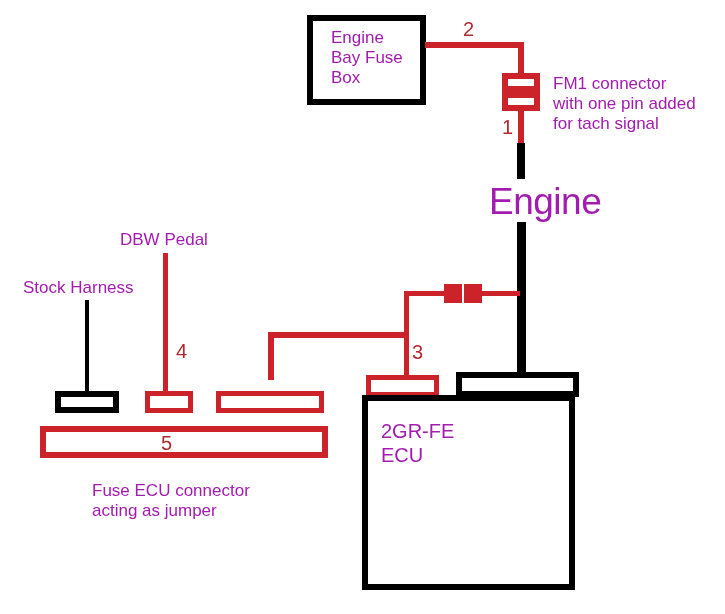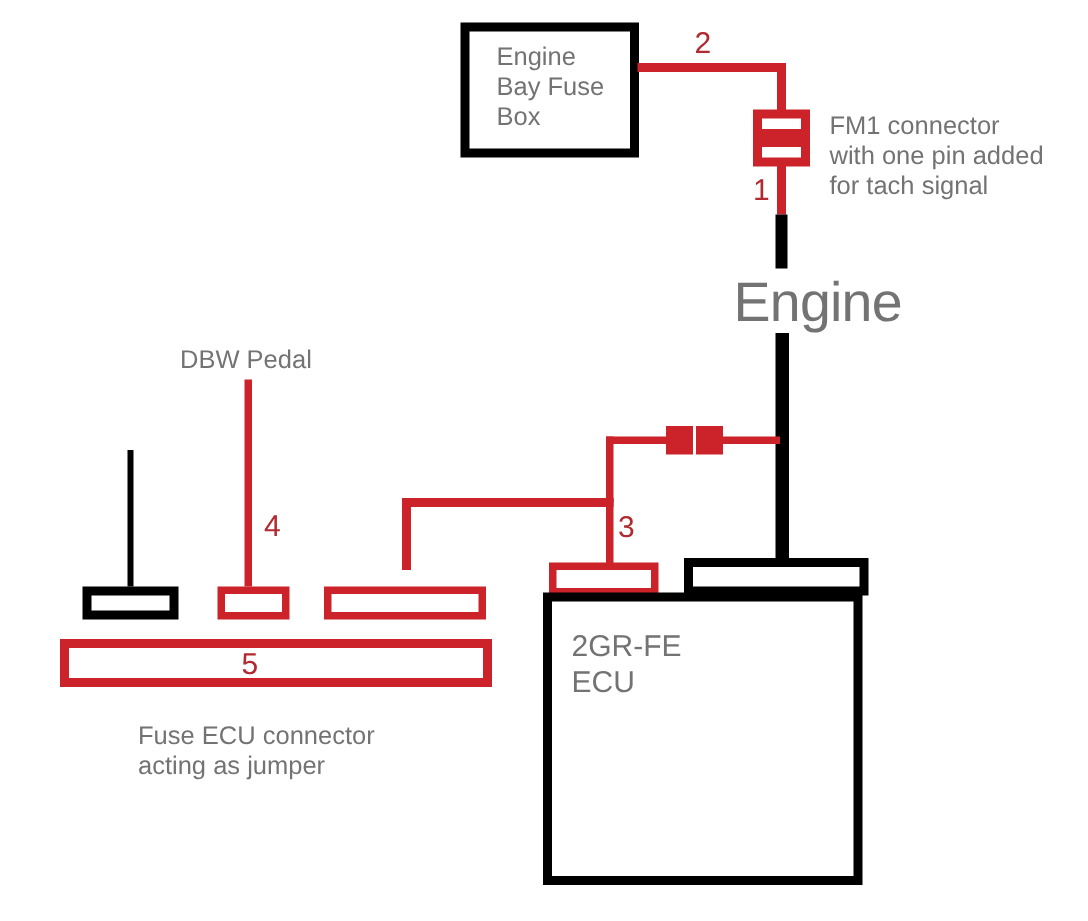--- a/index.html
+++ b/index.html
@@ -42,21 +42,21 @@
     background: #000000;
   }
   .solid-red {
     position: absolute;
     background: #CC2229;
   }
 
   
   .label {
     position: absolute;
-    color: #737373;
+    color: #a21caf;
     font-family: "Liberation Sans", sans-serif;
     line-height: 1.18;
     white-space: pre;
   }
   .label-17 { font-size: 17px; }
   .label-16 { font-size: 16px; }
   .label-big {
     font-size: 37px;
     letter-spacing: -0.5px;
   }
@@ -113,20 +113,21 @@
 
   <div class="wire" style="left:404px; top:291px; width:5px; height:44px;"></div>
 
   <div class="wire" style="left:268px; top:332px; width:141px; height:6px;"></div>
 
   <div class="wire" style="left:404px; top:332px; width:5px; height:44px;"></div>
   <div class="num" style="left:412px; top:341px;">3</div>
 
   <div class="wire" style="left:268px; top:332px; width:6px; height:48px;"></div>
 
+  <div class="label label-17" style="left:23px; top:278px;">Stock Harness</div>
   <div class="wire-black" style="left:85px; top:300px; width:4px; height:91px;"></div>
   <div class="box black-box" style="left:55px; top:391px; width:64px; height:22px;"></div>
 
   <div class="label label-17" style="left:120px; top:230px;">DBW Pedal</div>
   <div class="wire" style="left:163px; top:253px; width:5px; height:138px;"></div>
   <div class="num" style="left:176px; top:340px;">4</div>
   <div class="box red-box-thin" style="left:145px; top:391px; width:48px; height:22px;"></div>
 
   <div class="box red-box-thin" style="left:216px; top:391px; width:108px; height:22px;"></div>
 

